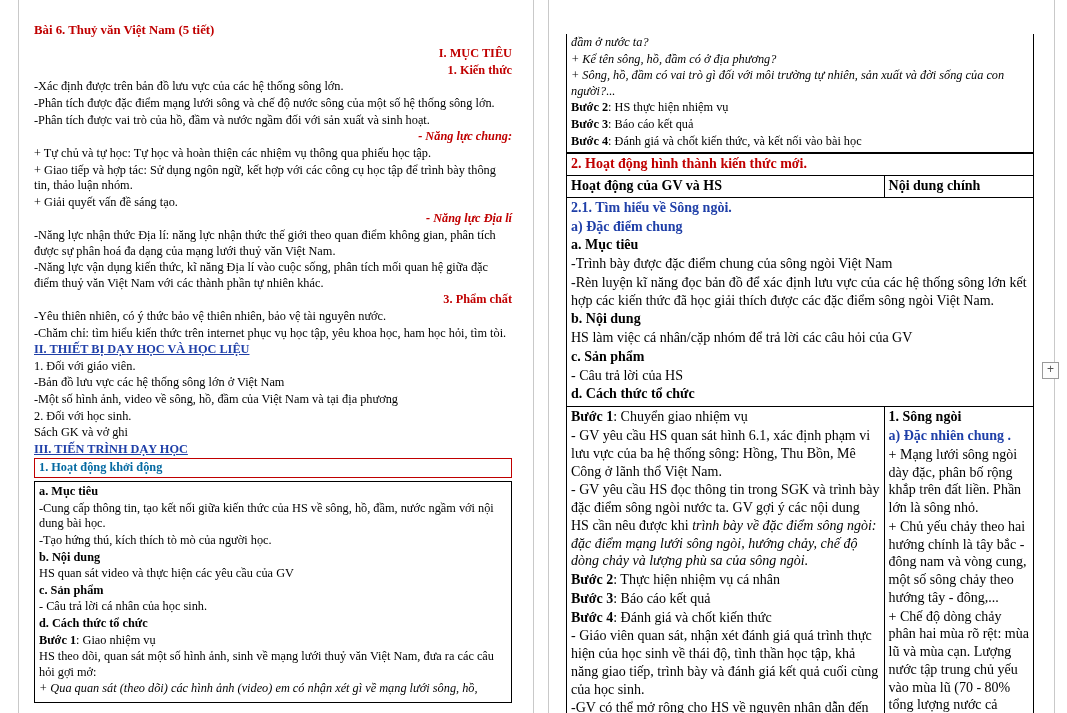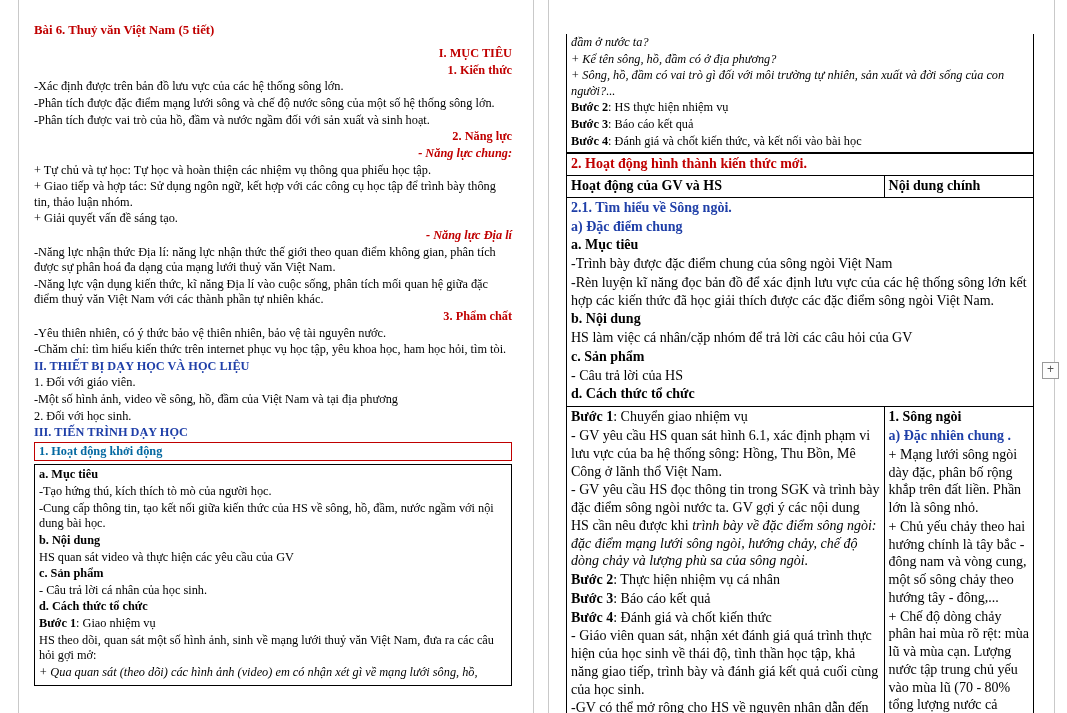--- a/index.html
+++ b/index.html
@@ -19,21 +19,21 @@
   .gl2{left:533px;}
   .gl3{left:548px;}
   .gl4{left:1054px;}
   .content{
     padding:8px 6px 0 6px;font-size:12.3px;line-height:1.27;color:#000;
   }
   .title{
     text-align:left;font-weight:bold;color:#c00000;margin:14px 0 8px 0;font-size:12.8px;
   }
   .h-red{color:#c00000;font-weight:bold;text-align:right;}
-  .h-blue{color:#1f3fa8;font-weight:bold;}
+  .h-blue{color:#1f3fa8;font-weight:bold;text-decoration:underline;}
   .it{font-style:italic;}
   .bold{font-weight:bold;}
   p{margin:0 0 1px 0;}
   .box{
     border:1.3px solid #000;margin-top:3px;padding:2px 4px 4px 4px;
   }
   .box-red-head{
     border:1.3px solid #c00000;padding:1px 4px;font-weight:bold;color:#0369a1;background:#fff;
   }
   
@@ -61,49 +61,50 @@
   <div class="col col-left">
     <div class="content">
       <p class="title">Bài 6. Thuỷ văn Việt Nam (5 tiết)</p>
 
       <p class="h-red">I. MỤC TIÊU</p>
       <p class="h-red">1. Kiến thức</p>
       <p>-Xác định được trên bản đồ lưu vực của các hệ thống sông lớn.</p>
       <p>-Phân tích được đặc điểm mạng lưới sông và chế độ nước sông của một số hệ thống sông lớn.</p>
       <p>-Phân tích được vai trò của hồ, đầm và nước ngầm đối với sản xuất và sinh hoạt.</p>
 
-      <p class="h-red">2. Năng lực</p>
       <p class="h-red it">- Năng lực chung:</p>
       <p>+ Tự chủ và tự học: Tự học và hoàn thiện các nhiệm vụ thông qua phiếu học tập.</p>
       <p>+ Giao tiếp và hợp tác: Sử dụng ngôn ngữ, kết hợp với các công cụ học tập để trình bày thông tin, thảo luận nhóm.</p>
       <p>+ Giải quyết vấn đề sáng tạo.</p>
 
       <p class="h-red it">- Năng lực Địa lí</p>
       <p>-Năng lực nhận thức Địa lí: năng lực nhận thức thế giới theo quan điểm không gian, phân tích được sự phân hoá đa dạng của mạng lưới thuỷ văn Việt Nam.</p>
       <p>-Năng lực vận dụng kiến thức, kĩ năng Địa lí vào cuộc sống, phân tích mối quan hệ giữa đặc điểm thuỷ văn Việt Nam với các thành phần tự nhiên khác.</p>
 
       <p class="h-red">3. Phẩm chất</p>
       <p>-Yêu thiên nhiên, có ý thức bảo vệ thiên nhiên, bảo vệ tài nguyên nước.</p>
       <p>-Chăm chỉ: tìm hiểu kiến thức trên internet phục vụ học tập, yêu khoa học, ham học hỏi, tìm tòi.</p>
 
       <p class="h-blue">II. THIẾT BỊ DẠY HỌC VÀ HỌC LIỆU</p>
       <p>1. Đối với giáo viên.</p>
+      <p>-Bản đồ lưu vực các hệ thống sông lớn ở Việt Nam</p>
       <p>-Một số hình ảnh, video về sông, hồ, đầm của Việt Nam và tại địa phương</p>
       <p>2. Đối với học sinh.</p>
+      <p>Sách GK và vở ghi</p>
 
       <p class="h-blue">III. TIẾN TRÌNH DẠY HỌC</p>
 
       <div class="box-red-head">
         <span>1. Hoạt động khởi động</span>
       </div>
 
       <div class="box">
         <p class="bold">a. Mục tiêu</p>
+        <p>-Cung cấp thông tin, tạo kết nối giữa kiến thức của HS về sông, hồ, đầm, nước ngầm với nội dung bài học.</p>
         <p>-Tạo hứng thú, kích thích tò mò của người học.</p>
-        <p>-Cung cấp thông tin, tạo kết nối giữa kiến thức của HS về sông, hồ, đầm, nước ngầm với nội dung bài học.</p>
 
         <p class="bold">b. Nội dung</p>
         <p>HS quan sát video và thực hiện các yêu cầu của GV</p>
 
         <p class="bold">c. Sản phẩm</p>
         <p>- Câu trả lời cá nhân của học sinh.</p>
 
         <p class="bold">d. Cách thức tổ chức</p>
 
         <p><span class="bold">Bước 1</span><span>: Giao nhiệm vụ</span></p>

